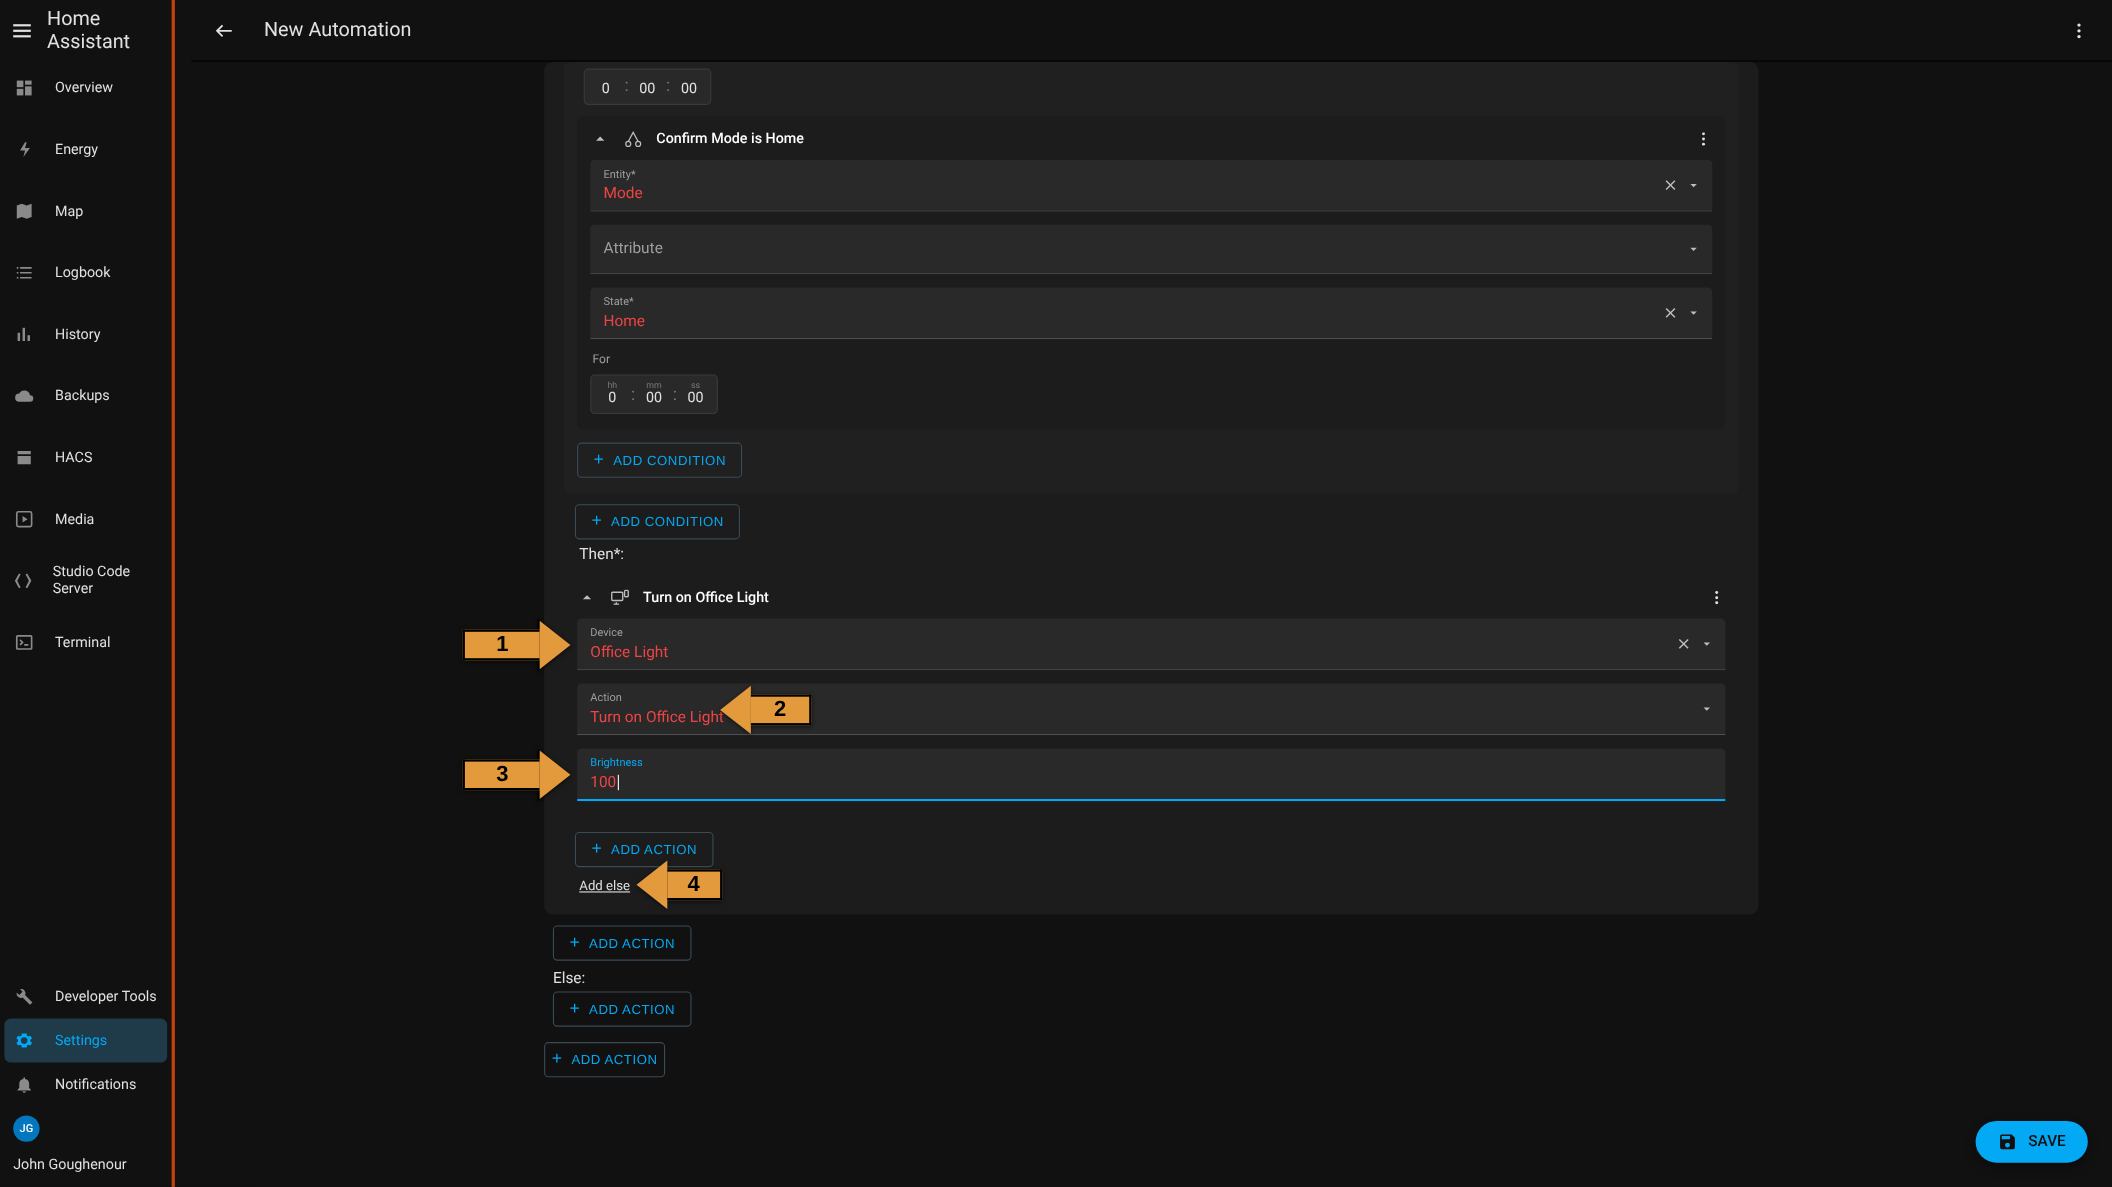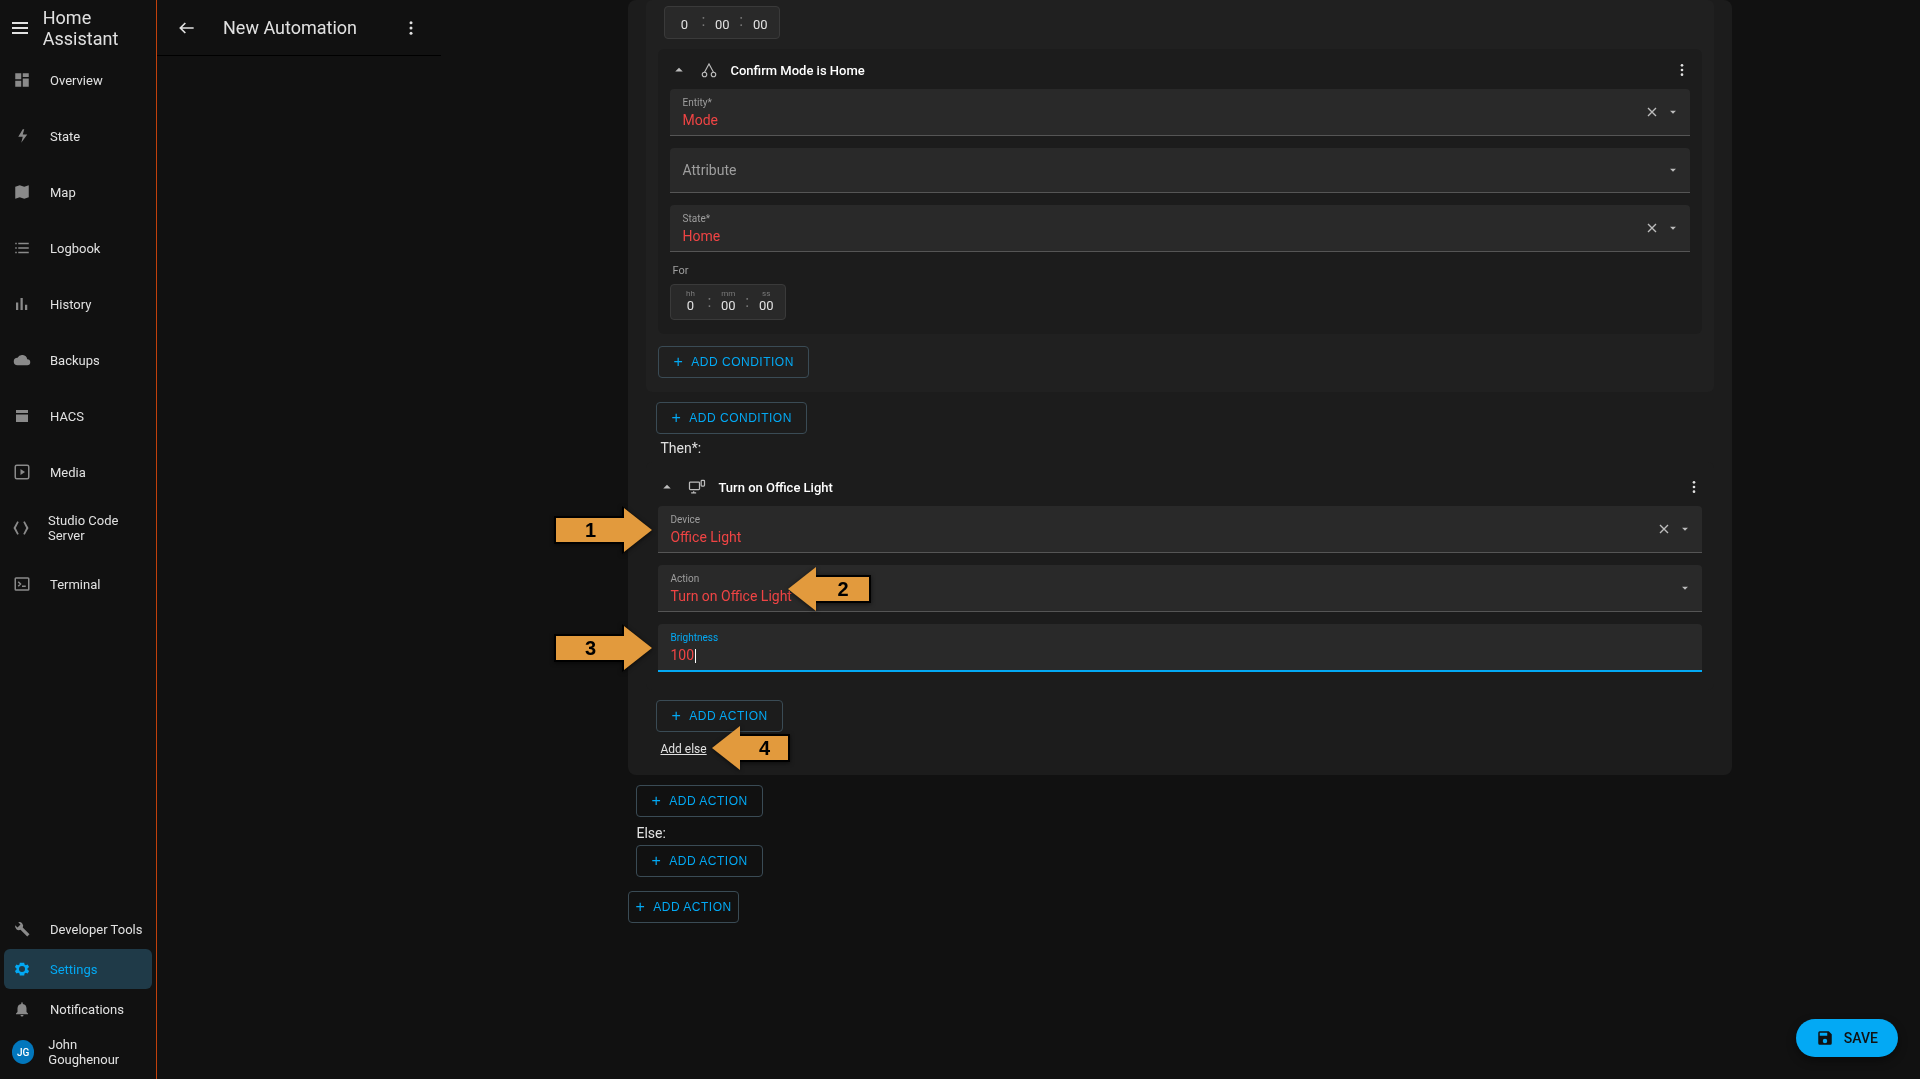--- a/index.html
+++ b/index.html
@@ -25,24 +25,24 @@
   .sb-header .ham{width:20px;height:20px;display:flex;flex-direction:column;justify-content:center;gap:3px;cursor:pointer;}
   .ham span{display:block;height:2px;background:#e1e1e1;}
   .sb-title{font-size:18px;font-weight:400;color:#e1e1e1;}
   .sb-items{display:flex;flex-direction:column;padding:4px 4px;gap:16px;}
   .sb-item{display:flex;align-items:center;gap:18px;height:40px;padding:0 8px;border-radius:6px;font-size:13px;color:#e1e1e1;cursor:pointer;}
   .sb-item .ico{width:20px;height:20px;display:flex;align-items:center;justify-content:center;color:#8a8a8a;}
   .sb-item.active{background:#1f3a48;color:var(--accent);}
   .sb-item.active .ico{color:var(--accent);}
   .sb-spacer{flex:1;}
   .sb-bottom{display:flex;flex-direction:column;padding:4px;}
-  .sb-user{display:flex;align-items:center;gap:14px;padding:8px;font-size:13px;}
+  .sb-user{display:flex;gap:14px;padding:8px;font-size:13px;flex-direction:column;}
   .avatar{width:24px;height:24px;border-radius:50%;background:#0277bd;color:#fff;display:flex;align-items:center;justify-content:center;font-size:10px;font-weight:500;}
   
-  .main{flex:1;display:flex;flex-direction:row;border-left:1px solid #c2410c;}
+  .main{flex:1;display:flex;flex-direction:column;border-left:3px solid #c2410c;padding-left:15px;}
   .topbar{height:56px;display:flex;align-items:center;padding:0 12px;gap:18px;border-bottom:1px solid #000;background:var(--bg);}
   .icon-btn{width:36px;height:36px;border-radius:50%;display:flex;align-items:center;justify-content:center;color:#e1e1e1;cursor:pointer;}
   .top-title{font-size:18px;font-weight:400;}
   .top-spacer{flex:1;}
   .content-wrap{flex:1;overflow-y:auto;position:relative;}
   .content{max-width:1120px;margin:0 auto;padding:0 8px 120px 8px;position:relative;}
   .outer-card{background:var(--card);border-radius:8px;padding:18px 10px 18px 10px;margin-top:0;position:relative;}
   .inner-card{background:var(--bg3);border-radius:6px;padding:14px 12px 14px 12px;margin-bottom:10px;position:relative;}
   .card-head{display:flex;align-items:center;gap:10px;margin-bottom:8px;}
   .card-head .chev{cursor:pointer;color:#bdbdbd;}
@@ -107,21 +107,21 @@
           </svg>
         </span>
       <span>Overview</span>
     </div>
     <div class="sb-item">
       <span class="ico">
           <svg width="18" height="18" viewBox="0 0 24 24" fill="currentColor">
             <path d="M11 21L13 13H7L13 3H15L13 10H19L11 21Z"></path>
           </svg>
         </span>
-      <span>State</span>
+      <span>Energy</span>
     </div>
     <div class="sb-item">
       <span class="ico">
           <svg width="18" height="18" viewBox="0 0 24 24" fill="currentColor">
             <path d="M9 3L3 5V21L9 19L15 21L21 19V3L15 5L9 3Z"></path>
           </svg>
         </span>
       <span>Map</span>
     </div>
     <div class="sb-item">

